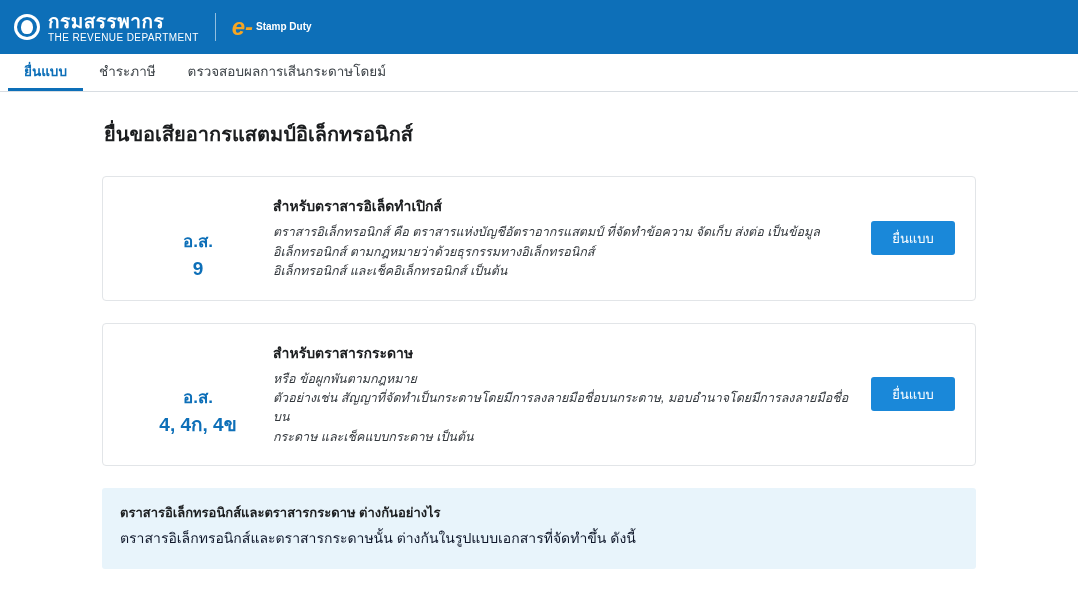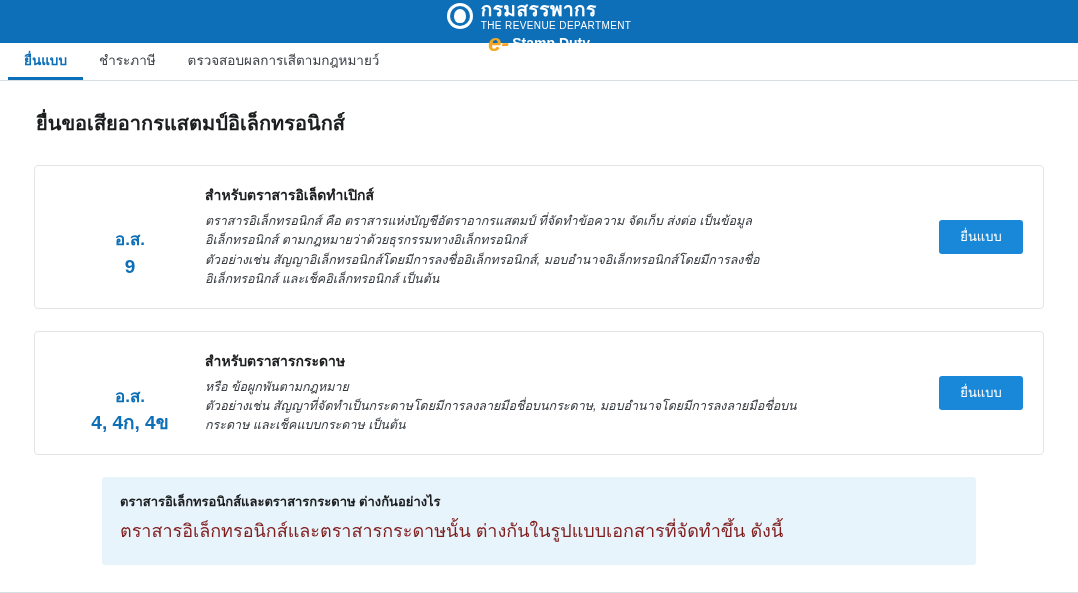--- a/index.html
+++ b/index.html
@@ -6,27 +6,26 @@
   html, body {
     margin: 0; padding: 0;
     width: 1078px; height: 593px;
     background: #ffffff;
     font-family: "Liberation Sans", "DejaVu Sans", sans-serif;
     overflow: hidden;
   }
 
   
   .header {
-    height: 43px;
+    height: 54px;
     background: #0d6fb8;
     display: flex;
     align-items: center;
     padding: 0 14px;
     color: #ffffff;
-    flex-direction: column;
   }
   .logo-group { display: flex; align-items: center; }
   .rd-seal {
     width: 26px; height: 26px; border-radius: 50%;
     background: #ffffff;
     position: relative;
     margin-right: 8px;
     flex: none;
   }
   .rd-seal::after {
@@ -65,21 +64,21 @@
   .estamp { display: flex; align-items: center; }
   .estamp-e {
     font-size: 24px;
     font-style: italic;
     font-weight: bold;
     color: #f5a623;
     margin-right: 3px;
     line-height: 1;
   }
   .estamp-text {
-    font-size: 14px;
+    font-size: 10px;
     font-weight: bold;
     color: #ffffff;
     line-height: 1;
   }
 
   
   .tabbar {
     height: 38px;
     background: #ffffff;
     border-bottom: 1px solid #d8dde2;
@@ -104,21 +103,21 @@
   }
 
   
   .page {
     padding: 26px 0 0 0;
     height: calc(593px - 43px - 38px);
     overflow: hidden;
     position: relative;
   }
   .content {
-    width: 1010px;
+    width: 874px;
     margin: 0 auto;
   }
   .page-title {
     font-size: 20px;
     font-weight: bold;
     color: #1b1d1f;
     margin: 0 0 26px 2px;
   }
 
   
@@ -183,22 +182,22 @@
     padding: 14px 18px 16px 18px;
     margin-top: 4px;
   }
   .info-title {
     font-size: 13px;
     font-weight: bold;
     color: #1b1d1f;
     margin-bottom: 4px;
   }
   .info-sub {
-    font-size: 18px;
-    color: #7f1d1d;
+    font-size: 14px;
+    color: #0f172a;
     margin-bottom: 4px;
   }
   .bottom-rule {
     position: absolute;
     left: 0; right: 0; bottom: 0;
     height: 1px;
     background: #d8dde2;
   }
 </style>
 </head>
@@ -220,40 +219,39 @@
 </div>
 
 <div class="tabbar">
   <div class="tab active">
     <span>ยื่นแบบ</span>
   </div>
   <div class="tab">
     <span>ชำระภาษี</span>
   </div>
   <div class="tab">
-    <span>ตรวจสอบผลการเสีตามกฎหมายว์</span>
+    <span>ตรวจสอบผลการเสีนกระดาษโดยม์</span>
   </div>
 </div>
 
 <div class="page">
   <div class="content">
 
     <h1 class="page-title">ยื่นขอเสียอากรแสตมป์อิเล็กทรอนิกส์</h1>
 
     <div class="card">
       <div class="card-code">
         <span class="code-label">อ.ส.</span>
         <span class="code-num">9</span>
       </div>
       <div class="card-body">
         <div class="card-heading">สำหรับตราสารอิเล็ดทำเปิกส์</div>
         <div class="card-text">
           <p>ตราสารอิเล็กทรอนิกส์ คือ ตราสารแห่งบัญชีอัตราอากรแสตมป์ ที่จัดทำข้อความ จัดเก็บ ส่งต่อ เป็นข้อมูล</p>
           <p>อิเล็กทรอนิกส์ ตามกฎหมายว่าด้วยธุรกรรมทางอิเล็กทรอนิกส์</p>
-          <p>ตัวอย่างเช่น สัญญาอิเล็กทรอนิกส์โดยมีการลงชื่ออิเล็กทรอนิกส์, มอบอำนาจอิเล็กทรอนิกส์โดยมีการลงชื่อ</p>
           <p>อิเล็กทรอนิกส์ และเช็คอิเล็กทรอนิกส์ เป็นต้น</p>
         </div>
       </div>
       <button class="btn-primary">ยื่นแบบ</button>
     </div>
 
     <div class="card">
       <div class="card-code">
         <span class="code-label">อ.ส.</span>
         <span class="code-num">4, 4ก, 4ข</span>

